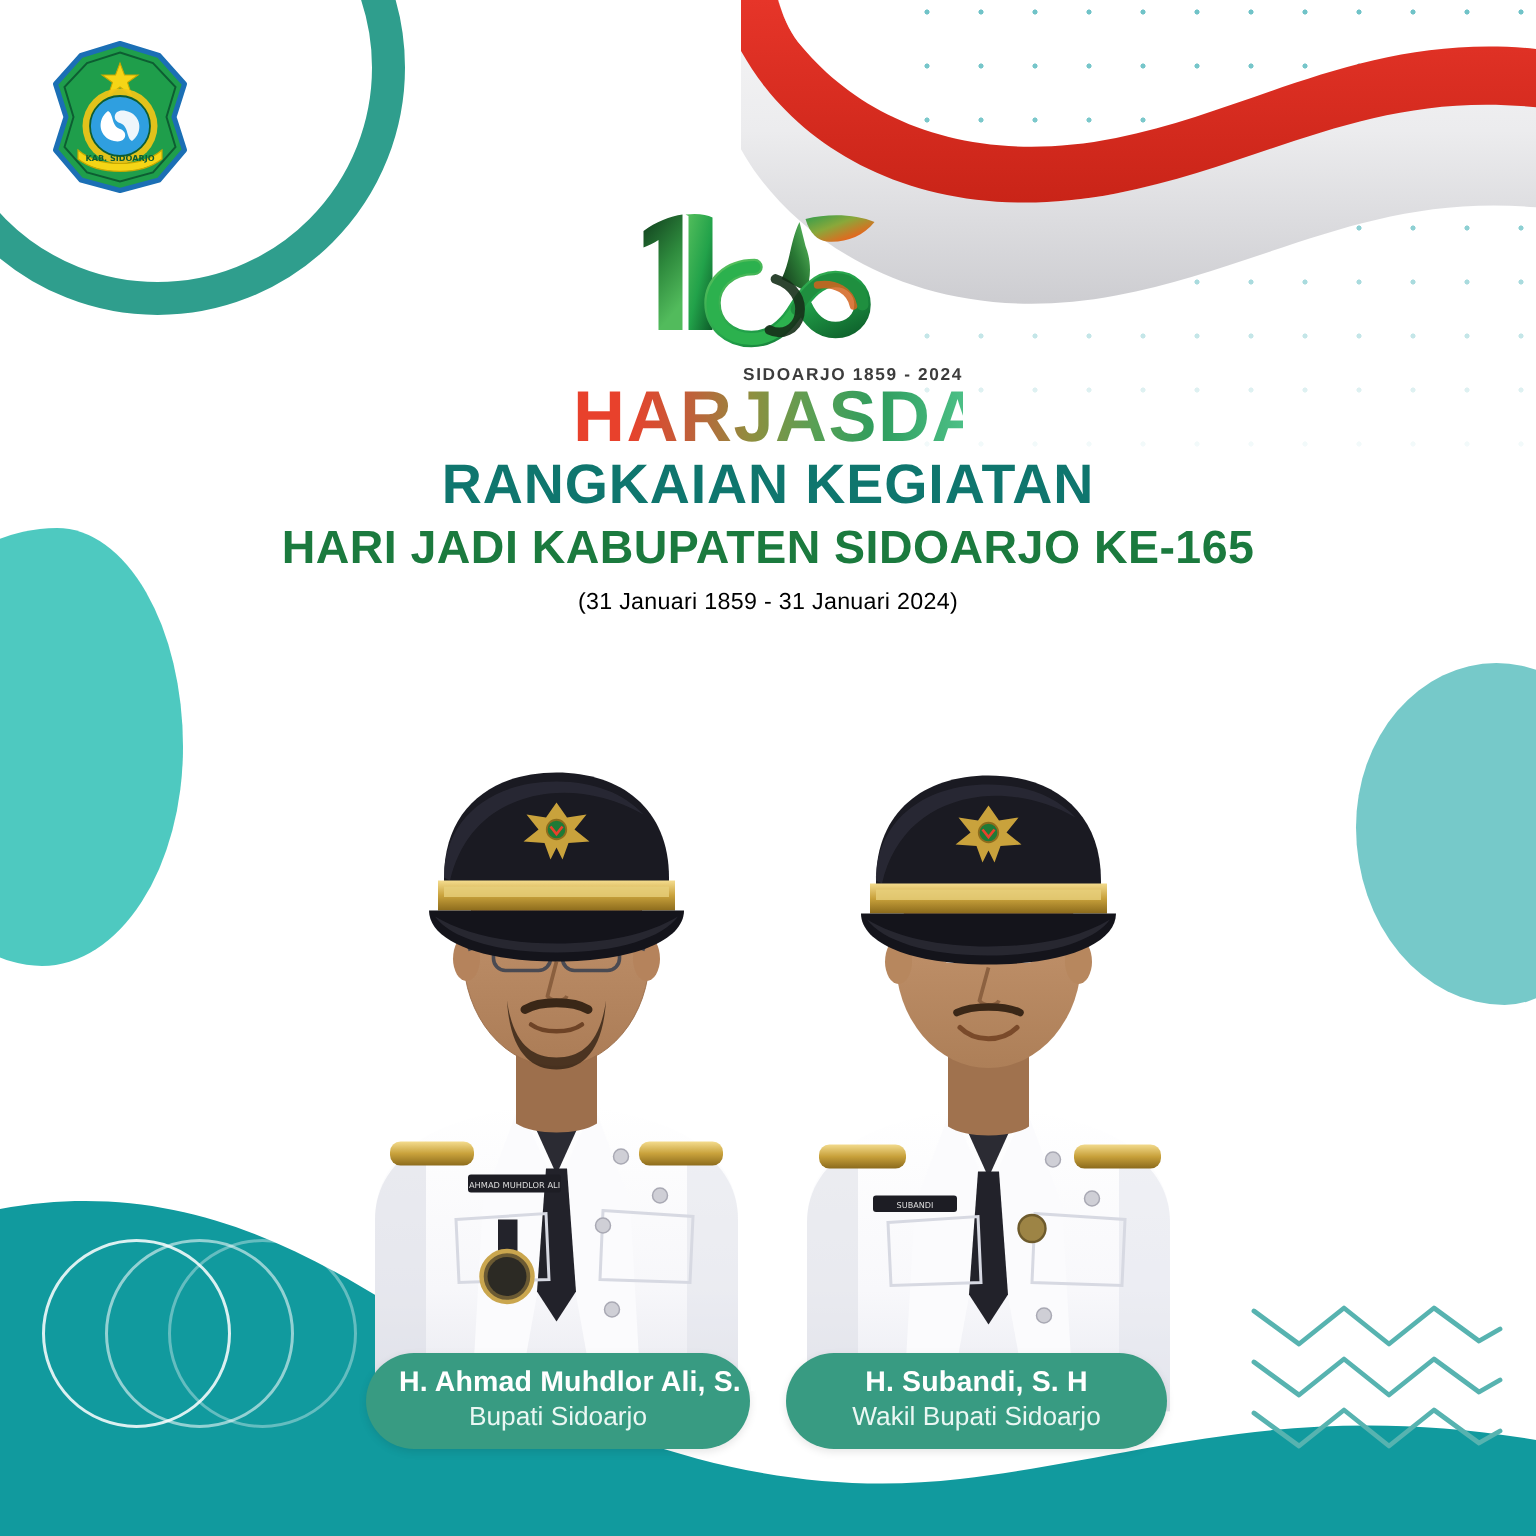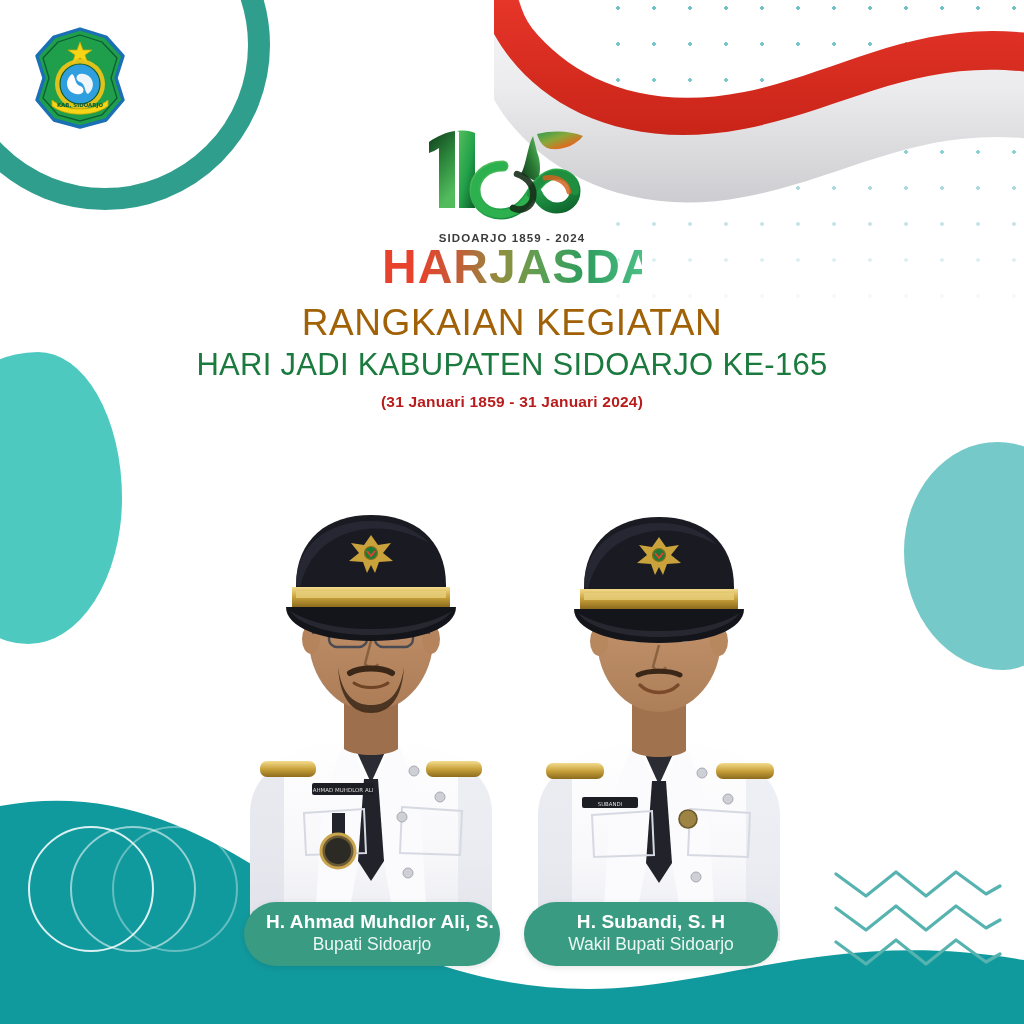--- a/index.html
+++ b/index.html
@@ -80,56 +80,56 @@
 
   
   .ribbon { position: absolute; right: -30px; top: -46px; width: 560px; height: 290px; }
 
   
   .coat { position: absolute; left: 28px; top: 26px; width: 104px; height: 104px; }
 
   
   .logo165 {
     position: absolute;
-    left: 50%; top: 122px;
+    left: 50%; top: 134px;
     transform: translateX(-50%);
     width: 260px;
-    text-align: center;
+    text-align: right;
   }
   .logo165 svg { display: block; margin: 0 auto; }
   .logo-year {
     font-size: 11.5px; font-weight: 700; letter-spacing: 1.1px;
     color: #3c3c3c; margin-top: 2px;
   }
   .logo-word {
     font-size: 48px; font-weight: 700; letter-spacing: 1px;
     margin-top: -1px; line-height: 1;
     background: linear-gradient(90deg,#e8412c 0%,#e8412c 14%,#c0603a 30%,#8e8f3f 46%,#58a055 62%,#2f9d5e 78%,#4cbf86 100%);
     -webkit-background-clip: text; background-clip: text;
     -webkit-text-fill-color: transparent; color: transparent;
   }
 
   
   .headline { position: absolute; left: 0; right: 0; top: 302px; text-align: center; }
   .title-1 {
-    font-size: 37px; font-weight: 400; color: #a16207;
+    font-size: 37px; font-weight: 700; color: #0f766e;
     letter-spacing: .6px; line-height: 1.12;
   }
   .title-2 {
-    font-size: 31px; font-weight: 400; color: #1b7a3e;
+    font-size: 31px; font-weight: 700; color: #1b7a3e;
     letter-spacing: .3px; line-height: 1.18; margin-top: 4px;
   }
   .tagline {
     font-family: "DejaVu Serif", serif;
     font-style: italic; font-weight: 700;
     font-size: 30px; color: #c0241f;
     margin-top: 8px; letter-spacing: .2px;
   }
   .datespan {
-    font-size: 15.5px; font-weight: 700; color: #b91c1c;
+    font-size: 15.5px; font-weight: 400; color: #000000;
     margin-top: 9px; letter-spacing: .2px;
   }
 
   
   .portraits { position: absolute; left: 0; right: 0; top: 455px; height: 500px; }
   .figure { position: absolute; }
   .figure.left  { left: 226px; top: 6px;  width: 290px; height: 480px; }
   .figure.right { left: 520px; top: 12px; width: 280px; height: 474px; }
 
   

